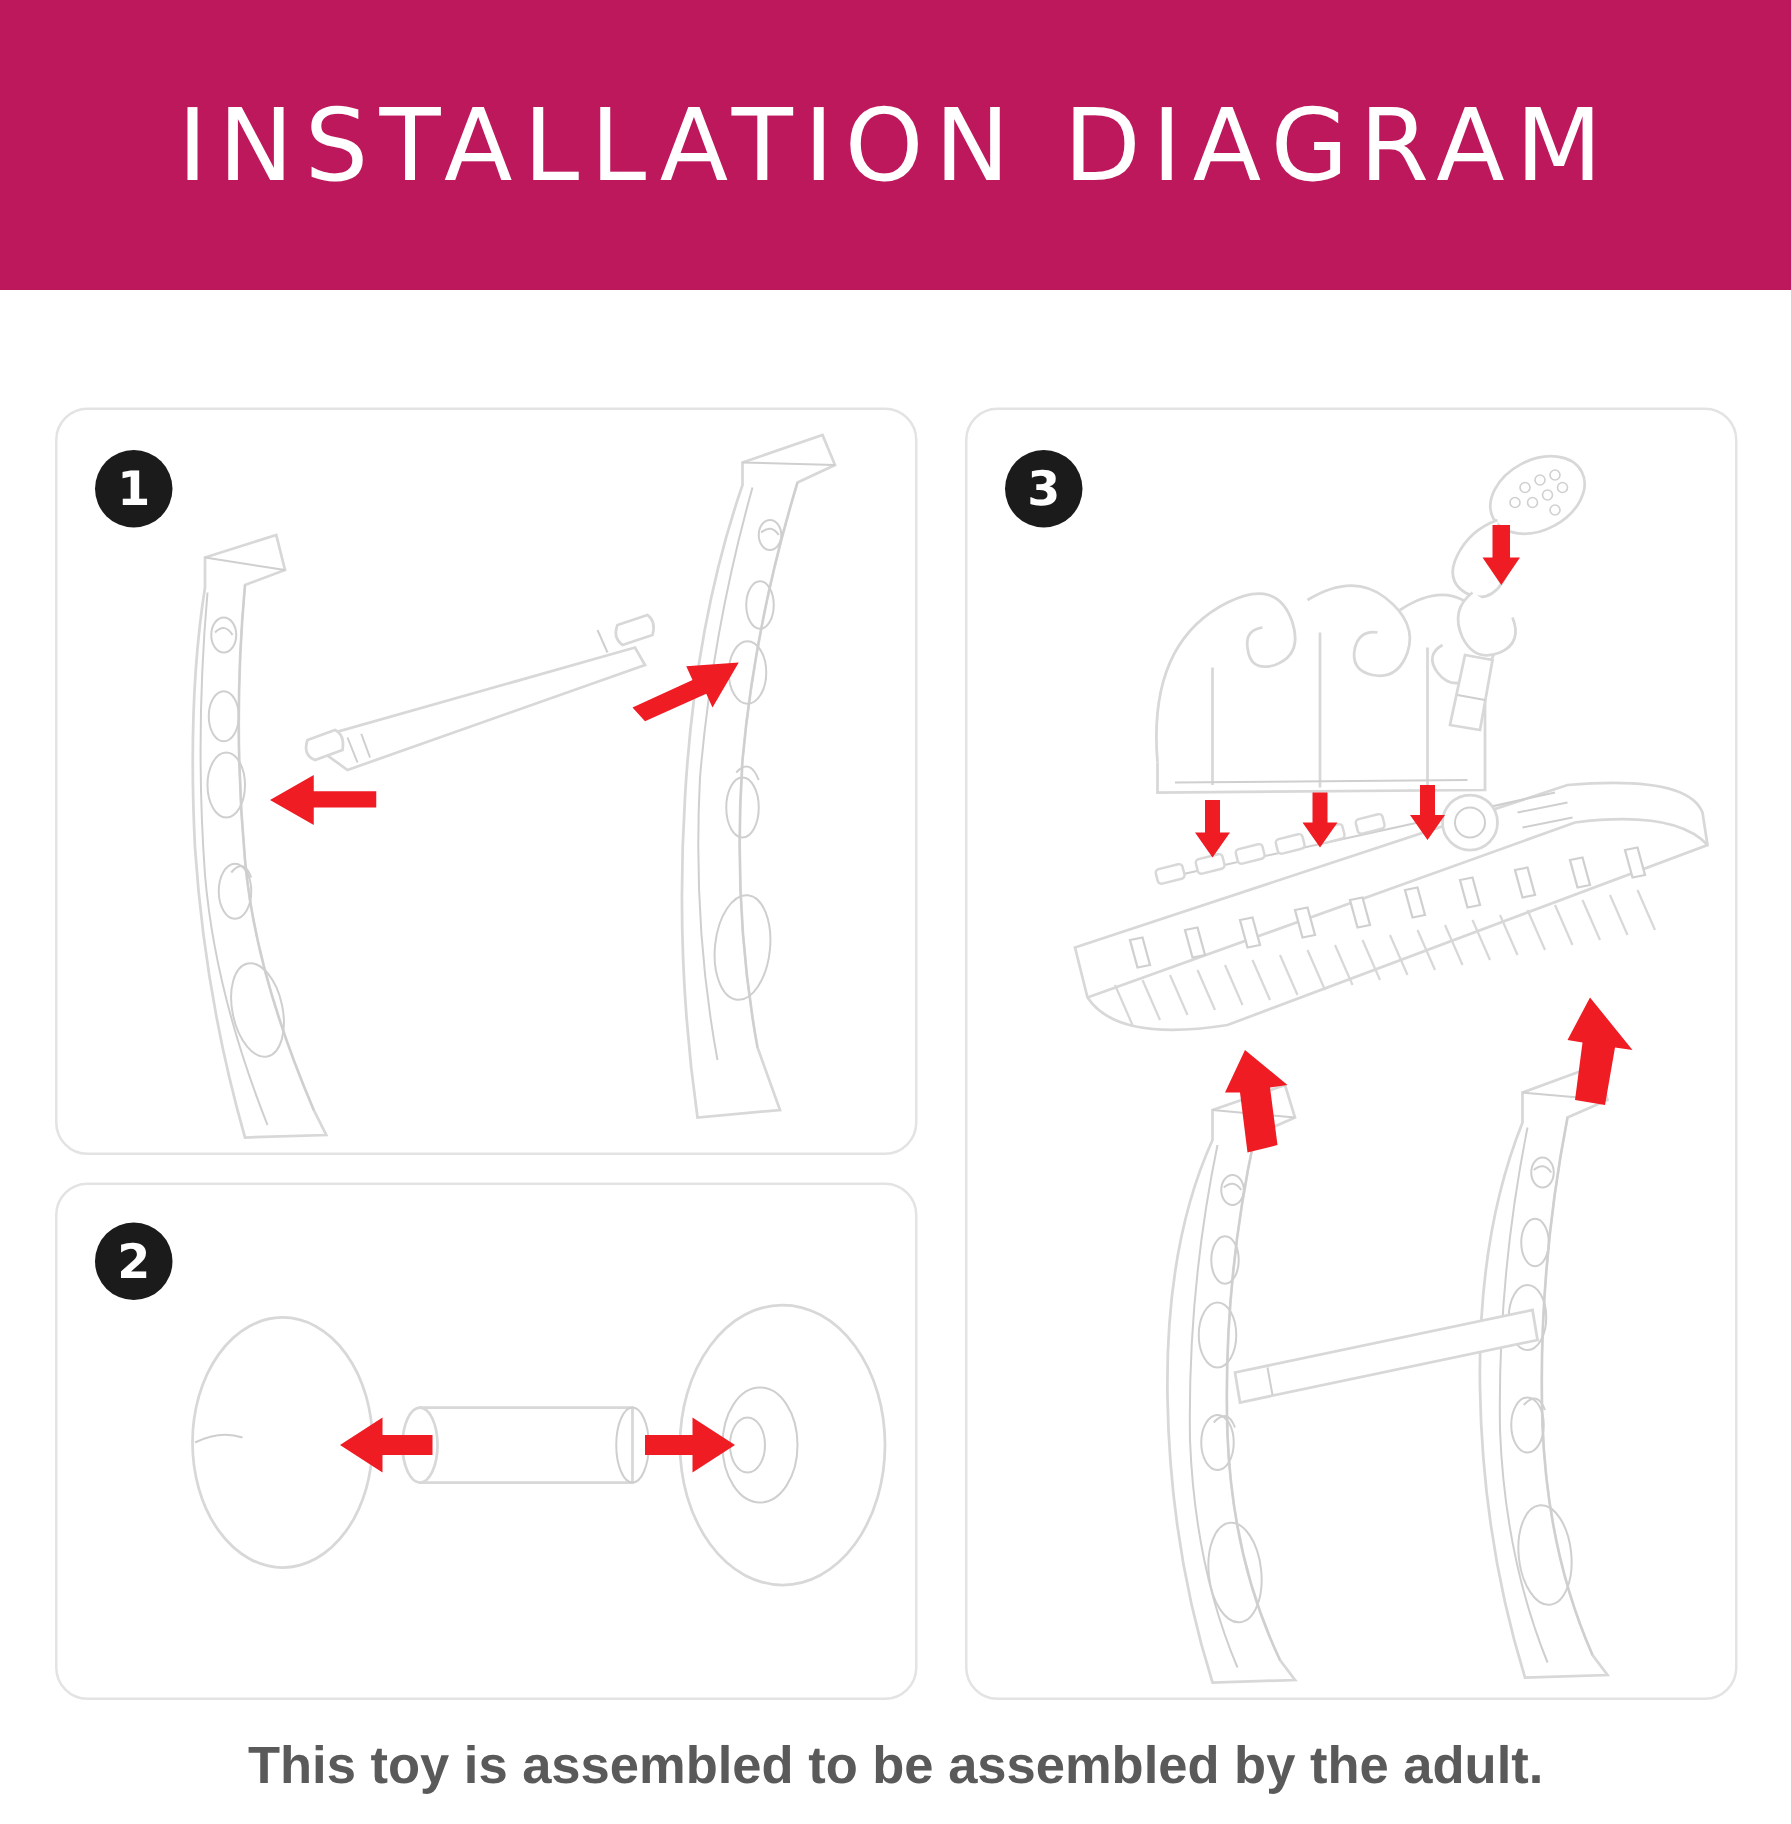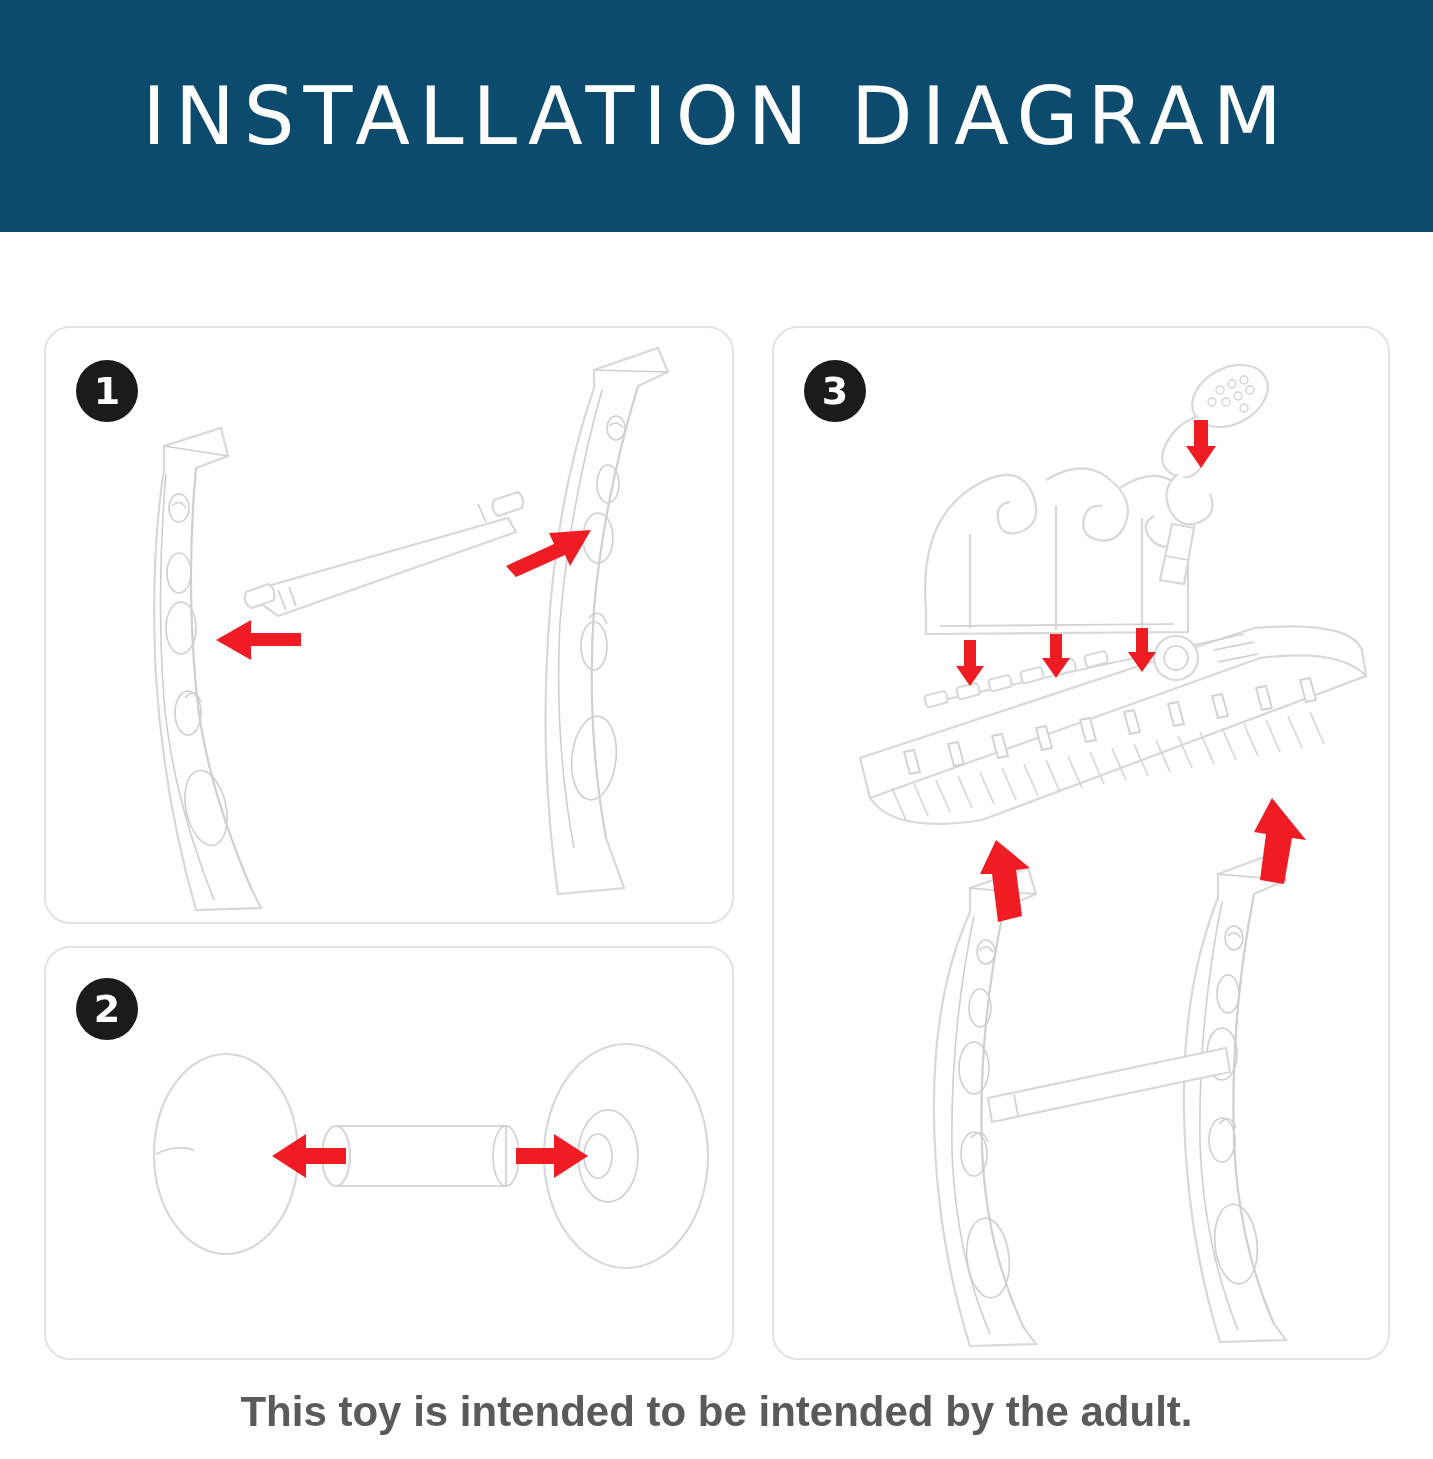--- a/index.html
+++ b/index.html
@@ -15,21 +15,21 @@
     overflow: hidden;
   }
 
   
   .header-banner {
     position: absolute;
     left: 0;
     top: 0;
     width: 1433px;
     height: 232px;
-    background: #0c4a6e;
+    background: #be185d;
     display: flex;
     align-items: center;
     justify-content: center;
   }
   .header-title {
     color: #ffffff;
     font-size: 80px;
     letter-spacing: 9px;
     font-weight: 400;
     white-space: nowrap;
@@ -307,13 +307,13 @@
     <g>
       <path class="arrow" d="M222 512 L206 546 L218 546 L224 594 L248 588 L242 542 L256 540 Z"></path>
     </g>
     <g>
       <path class="arrow" d="M498 470 L480 504 L492 506 L486 552 L510 556 L518 510 L532 512 Z"></path>
     </g>
   </svg>
 </div>
 <div class="step-badge" id="badge-3">3</div>
 
-<div class="footer-note">This toy is intended to be intended by the adult.</div>
+<div class="footer-note">This toy is assembled to be assembled by the adult.</div>
 
 </body></html>

